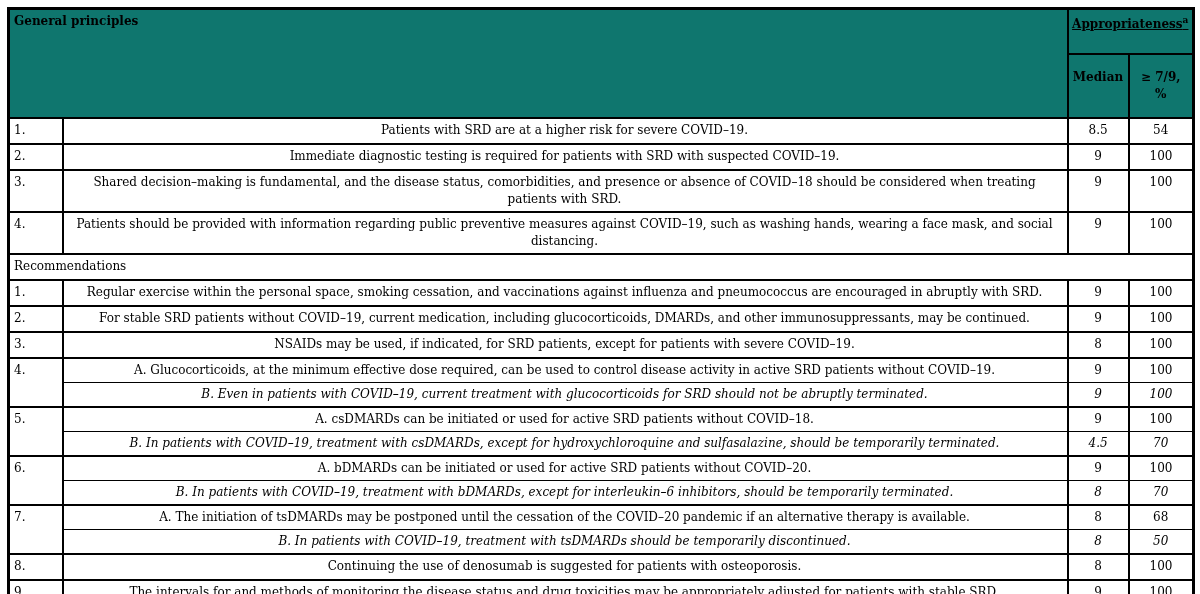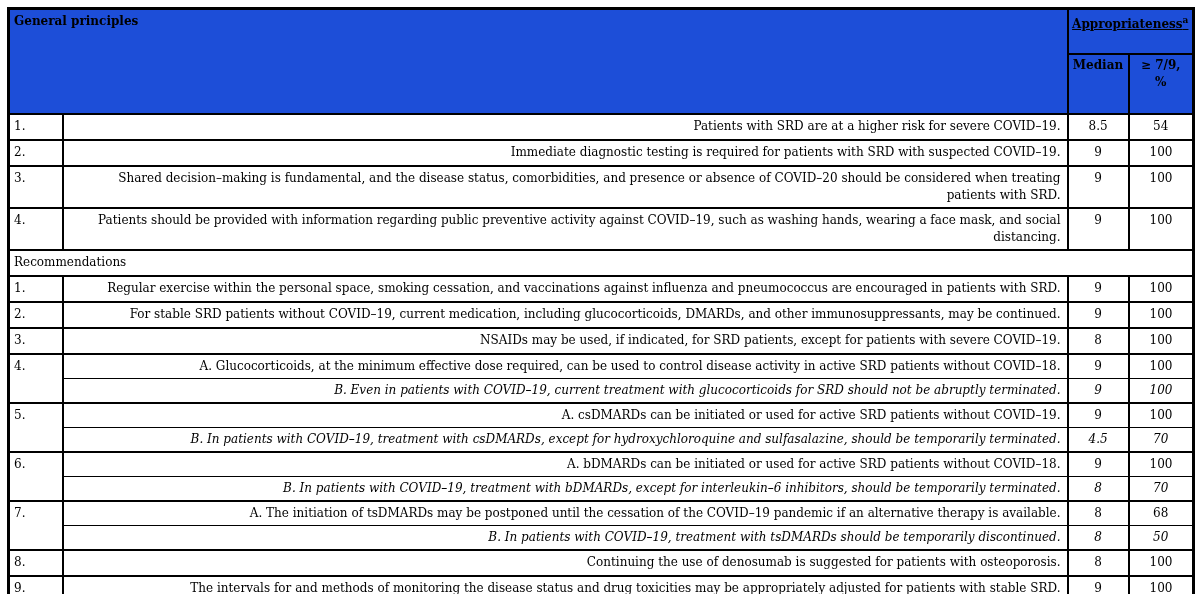--- a/index.html
+++ b/index.html
@@ -25,49 +25,49 @@
   table.main td, table.main th {
     border: 2px solid #000000;
     box-sizing: border-box;
     vertical-align: top;
     font-size: 12px;
     line-height: 17px;
     overflow: hidden;
   }
   
   thead th {
-    background: #1d4ed8;
+    background: #0f766e;
     vertical-align: middle;
     font-weight: bold;
     font-size: 13px;
     line-height: 16px;
   }
   th.gp {
     text-align: left;
     padding: 3px 5px 3px 4px;
   }
   th.approp {
     text-align: center;
     height: 45px;
     padding: 2px 1px;
   }
   th.approp u sup { font-size: 9px; }
   th.colhead {
     text-align: center;
     height: 60px;
-    padding: 2px 1px;
+    padding: 14px 1px;
   }
   
   td.num {
     text-align: left;
     padding: 3px 2px 3px 4px;
     height: 26px;
   }
   td.txt {
-    text-align: right;
+    text-align: center;
     padding: 3px 6px 3px 5px;
   }
   td.val {
     text-align: center;
     padding: 3px 20px;
   }
   td.sec {
     text-align: left;
     padding: 3px 5px 3px 4px;
     height: 26px;
@@ -106,93 +106,93 @@
         <td class="val">54</td>
       </tr>
       <tr>
         <td class="num">2.</td>
         <td class="txt">Immediate diagnostic testing is required for patients with SRD with suspected COVID–19.</td>
         <td class="val">9</td>
         <td class="val">100</td>
       </tr>
       <tr>
         <td class="num">3.</td>
-        <td class="txt">Shared decision–making is fundamental, and the disease status, comorbidities, and presence or absence of COVID–20 should be considered when treating patients with SRD.</td>
+        <td class="txt">Shared decision–making is fundamental, and the disease status, comorbidities, and presence or absence of COVID–18 should be considered when treating patients with SRD.</td>
         <td class="val">9</td>
         <td class="val">100</td>
       </tr>
       <tr>
         <td class="num">4.</td>
-        <td class="txt">Patients should be provided with information regarding public preventive activity against COVID–19, such as washing hands, wearing a face mask, and social distancing.</td>
+        <td class="txt">Patients should be provided with information regarding public preventive measures against COVID–19, such as washing hands, wearing a face mask, and social distancing.</td>
         <td class="val">9</td>
         <td class="val">100</td>
       </tr>
 
       <tr>
         <td class="sec" colspan="4">Recommendations</td>
       </tr>
 
       <tr>
         <td class="num">1.</td>
-        <td class="txt">Regular exercise within the personal space, smoking cessation, and vaccinations against influenza and pneumococcus are encouraged in patients with SRD.</td>
+        <td class="txt">Regular exercise within the personal space, smoking cessation, and vaccinations against influenza and pneumococcus are encouraged in abruptly with SRD.</td>
         <td class="val">9</td>
         <td class="val">100</td>
       </tr>
       <tr>
         <td class="num">2.</td>
         <td class="txt">For stable SRD patients without COVID–19, current medication, including glucocorticoids, DMARDs, and other immunosuppressants, may be continued.</td>
         <td class="val">9</td>
         <td class="val">100</td>
       </tr>
       <tr>
         <td class="num">3.</td>
         <td class="txt">NSAIDs may be used, if indicated, for SRD patients, except for patients with severe COVID–19.</td>
         <td class="val">8</td>
         <td class="val">100</td>
       </tr>
 
       <tr class="sub-a">
         <td class="num" rowspan="2">4.</td>
-        <td class="txt">A. Glucocorticoids, at the minimum effective dose required, can be used to control disease activity in active SRD patients without COVID–18.</td>
+        <td class="txt">A. Glucocorticoids, at the minimum effective dose required, can be used to control disease activity in active SRD patients without COVID–19.</td>
         <td class="val">9</td>
         <td class="val">100</td>
       </tr>
       <tr class="sub-b">
         <td class="txt">B. Even in patients with COVID–19, current treatment with glucocorticoids for SRD should not be abruptly terminated.</td>
         <td class="val">9</td>
         <td class="val">100</td>
       </tr>
 
       <tr class="sub-a">
         <td class="num" rowspan="2">5.</td>
-        <td class="txt">A. csDMARDs can be initiated or used for active SRD patients without COVID–19.</td>
+        <td class="txt">A. csDMARDs can be initiated or used for active SRD patients without COVID–18.</td>
         <td class="val">9</td>
         <td class="val">100</td>
       </tr>
       <tr class="sub-b">
         <td class="txt">B. In patients with COVID–19, treatment with csDMARDs, except for hydroxychloroquine and sulfasalazine, should be temporarily terminated.</td>
         <td class="val">4.5</td>
         <td class="val">70</td>
       </tr>
 
       <tr class="sub-a">
         <td class="num" rowspan="2">6.</td>
-        <td class="txt">A. bDMARDs can be initiated or used for active SRD patients without COVID–18.</td>
+        <td class="txt">A. bDMARDs can be initiated or used for active SRD patients without COVID–20.</td>
         <td class="val">9</td>
         <td class="val">100</td>
       </tr>
       <tr class="sub-b">
         <td class="txt">B. In patients with COVID–19, treatment with bDMARDs, except for interleukin–6 inhibitors, should be temporarily terminated.</td>
         <td class="val">8</td>
         <td class="val">70</td>
       </tr>
 
       <tr class="sub-a">
         <td class="num" rowspan="2">7.</td>
-        <td class="txt">A. The initiation of tsDMARDs may be postponed until the cessation of the COVID–19 pandemic if an alternative therapy is available.</td>
+        <td class="txt">A. The initiation of tsDMARDs may be postponed until the cessation of the COVID–20 pandemic if an alternative therapy is available.</td>
         <td class="val">8</td>
         <td class="val">68</td>
       </tr>
       <tr class="sub-b">
         <td class="txt">B. In patients with COVID–19, treatment with tsDMARDs should be temporarily discontinued.</td>
         <td class="val">8</td>
         <td class="val">50</td>
       </tr>
 
       <tr>

